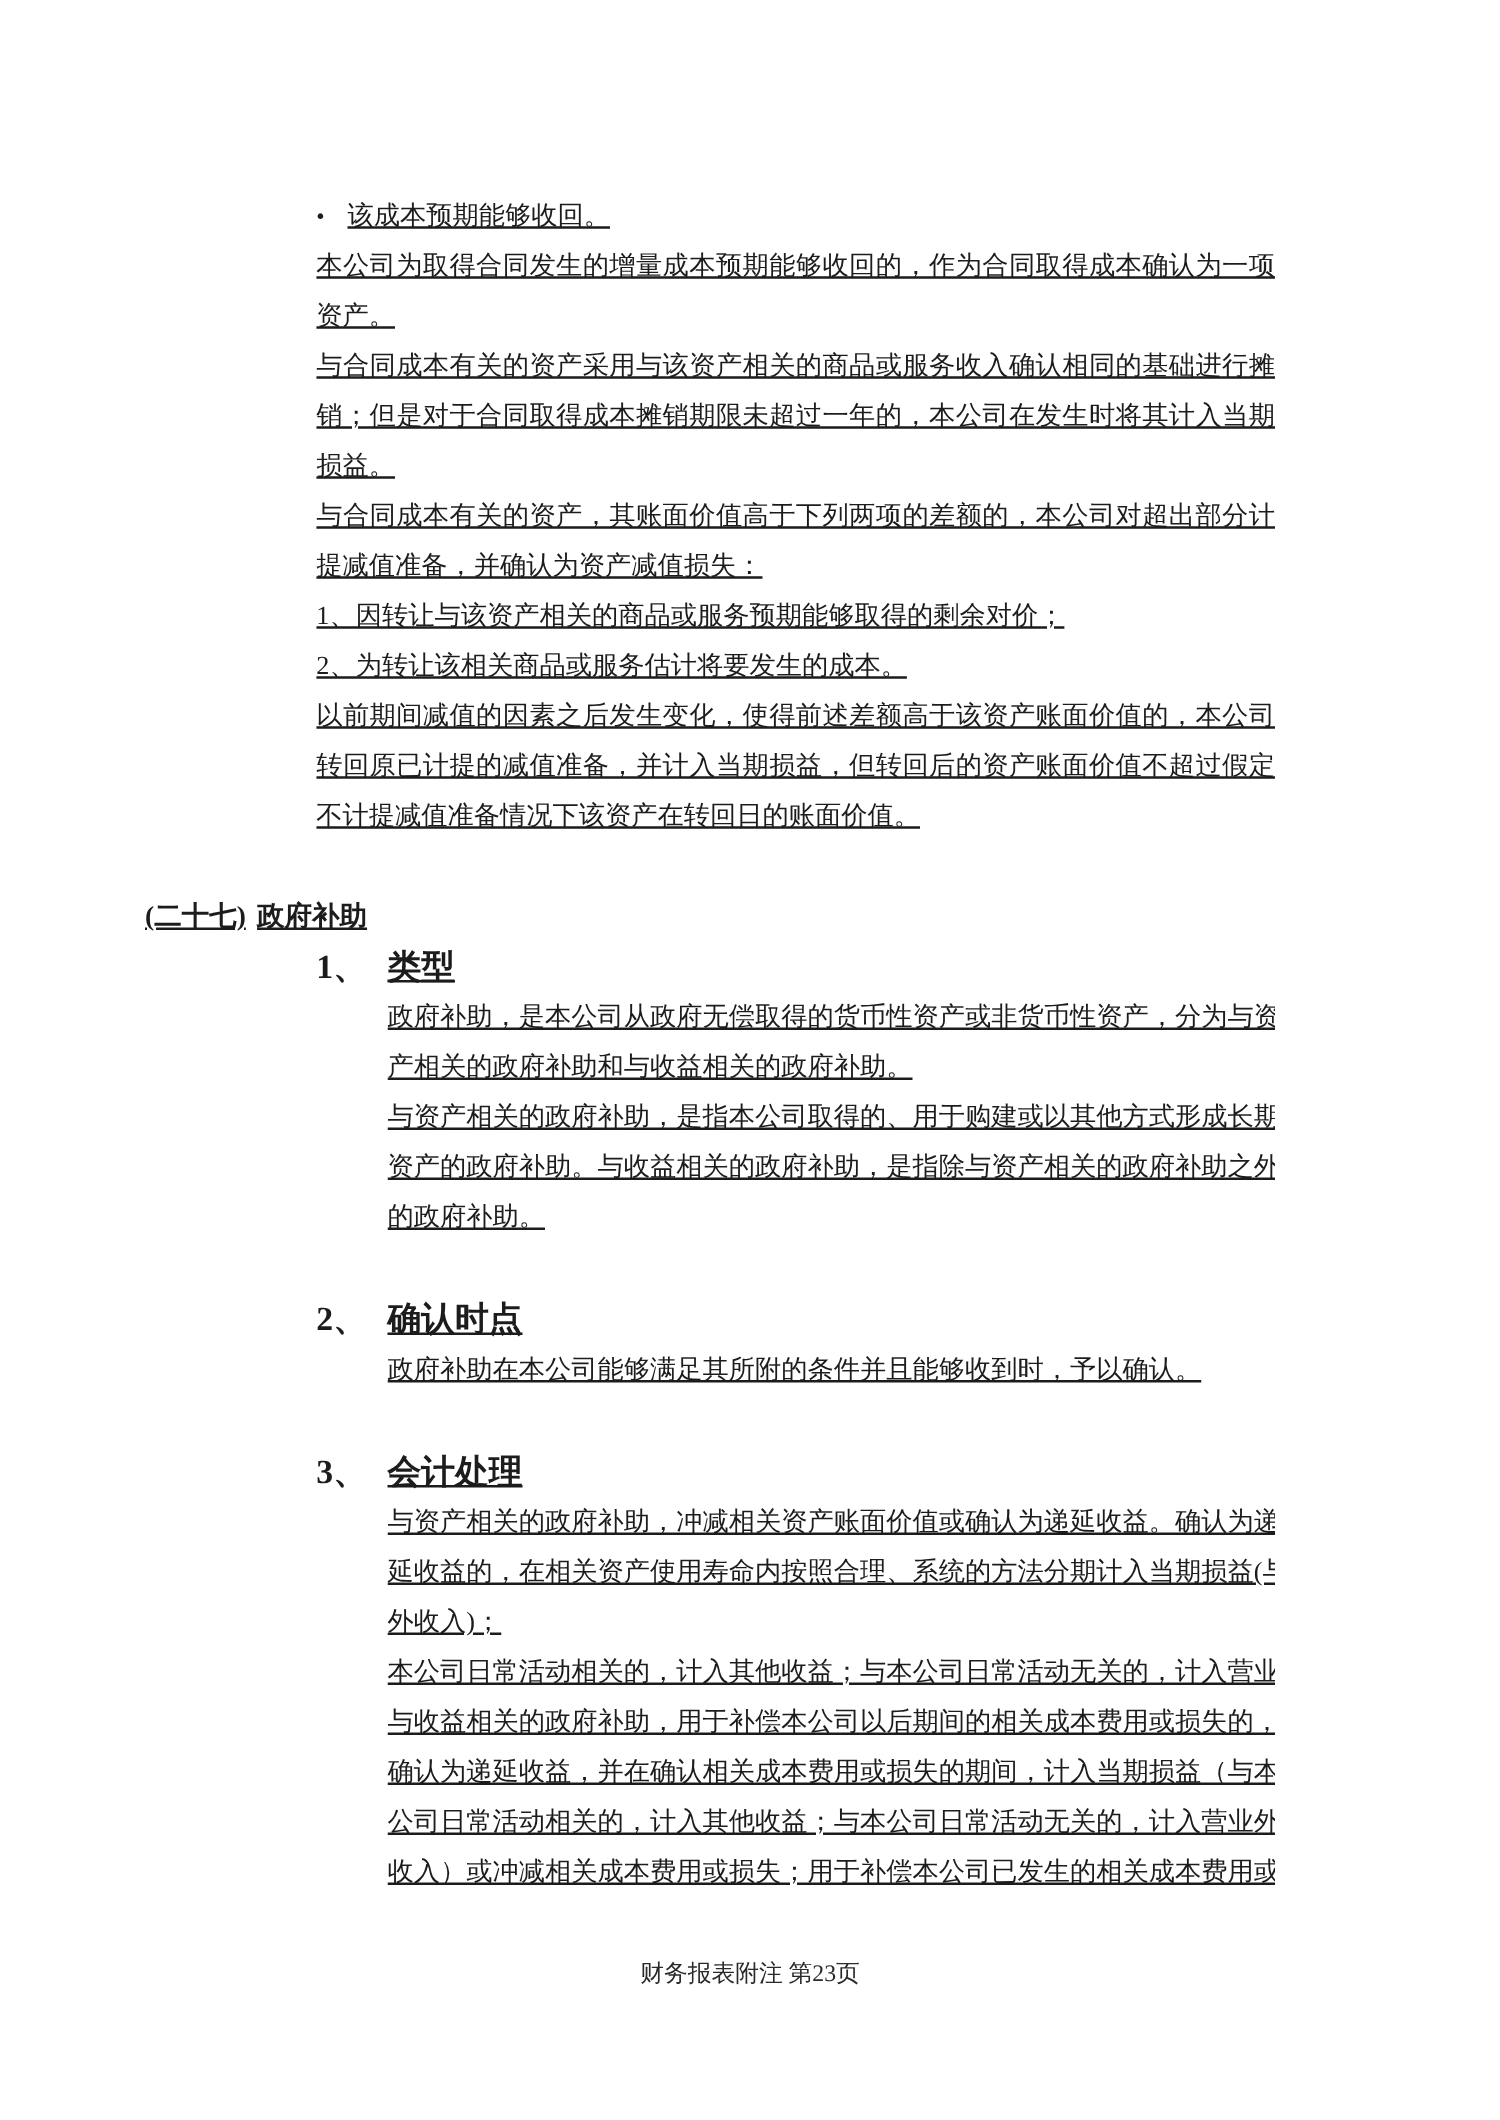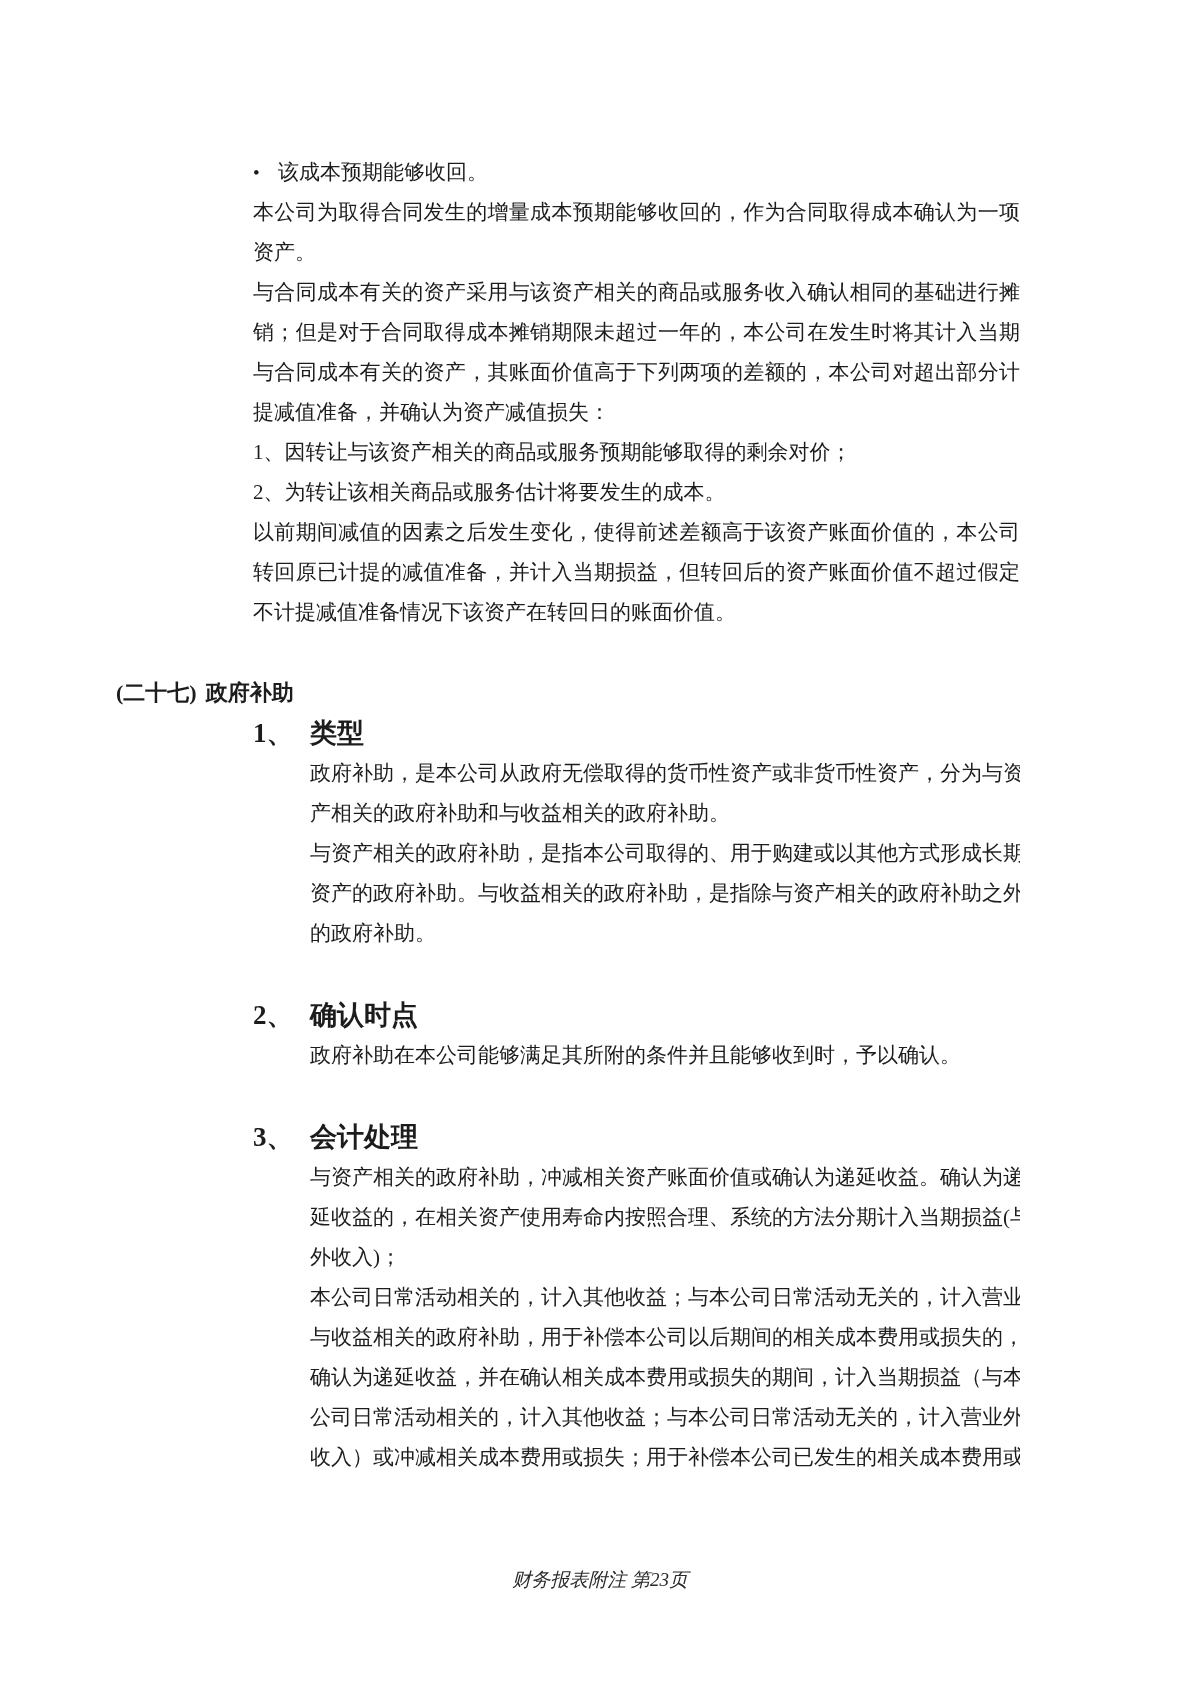--- a/index.html
+++ b/index.html
@@ -5,21 +5,21 @@
   html,body{margin:0;padding:0;background:#e8e8e8;}
   .page{
     position:relative;
     width:1200px;height:1696px;
     margin:0 auto;
     background:#ffffff;
     font-family:"Liberation Serif","DejaVu Serif",serif;
     color:#1c1c1c;
     overflow:hidden;
   }
-  .content{position:absolute;top:152px;left:0;width:1196px;}
+  .content{position:absolute;top:152px;left:0;width:1196px;text-decoration:underline;}
   .line{
     margin-left:253px;width:767px;
     height:40px;line-height:40px;
     font-size:21px;
     white-space:nowrap;overflow:hidden;
   }
   .line.just{text-align:justify;text-align-last:justify;}
   .line.sub{margin-left:310px;width:710px;}
   .bullet-row{
     margin-left:253px;height:40px;line-height:40px;font-size:21px;white-space:nowrap;
@@ -36,36 +36,36 @@
     height:40px;line-height:40px;
     font-size:27px;font-weight:bold;white-space:nowrap;
   }
   .sub-head.gap{margin-top:42px;}
   .sub-num{display:inline-block;width:57px;}
   .footer{
     position:absolute;top:1560px;left:0;width:1200px;
     height:40px;line-height:40px;
     text-align:center;font-size:19px;color:#2a2a2a;
     white-space:nowrap;
-    font-style:italic;
   }
 </style>
 </head>
 <body>
 
 <div class="page">
   <div class="content">
 
     <div class="bullet-row"><span class="bullet">•</span><span>该成本预期能够收回。</span></div>
 
     <div class="line just">本公司为取得合同发生的增量成本预期能够收回的，作为合同取得成本确认为一项</div>
     <div class="line">资产。</div>
 
     <div class="line just">与合同成本有关的资产采用与该资产相关的商品或服务收入确认相同的基础进行摊</div>
     <div class="line just">销；但是对于合同取得成本摊销期限未超过一年的，本公司在发生时将其计入当期</div>
+    <div class="line">损益。</div>
 
     <div class="line just">与合同成本有关的资产，其账面价值高于下列两项的差额的，本公司对超出部分计</div>
     <div class="line">提减值准备，并确认为资产减值损失：</div>
 
     <div class="line">1、因转让与该资产相关的商品或服务预期能够取得的剩余对价；</div>
     <div class="line">2、为转让该相关商品或服务估计将要发生的成本。</div>
 
     <div class="line just">以前期间减值的因素之后发生变化，使得前述差额高于该资产账面价值的，本公司</div>
     <div class="line just">转回原已计提的减值准备，并计入当期损益，但转回后的资产账面价值不超过假定</div>
     <div class="line">不计提减值准备情况下该资产在转回日的账面价值。</div>

